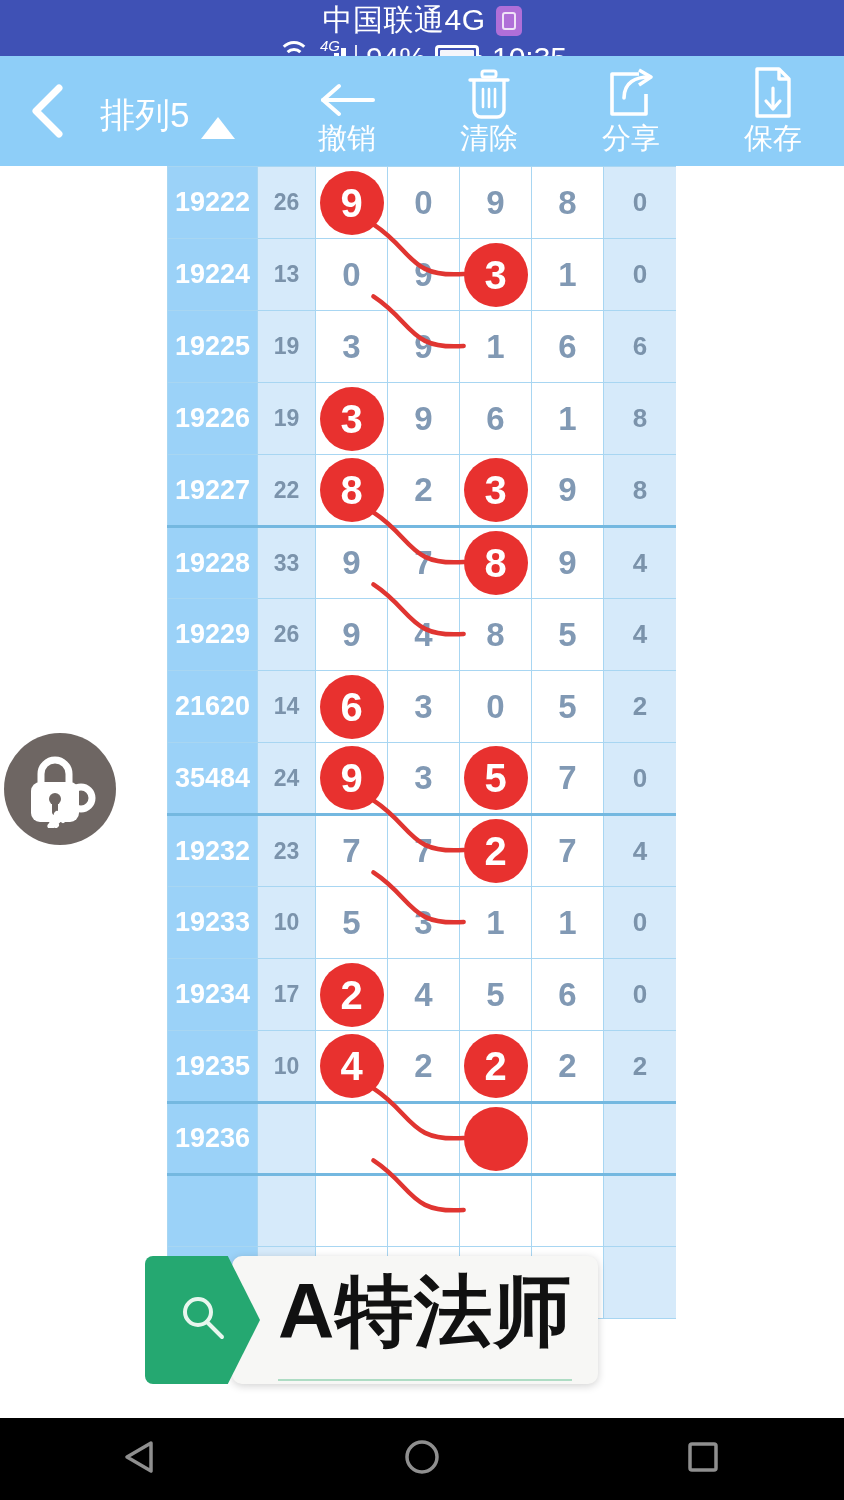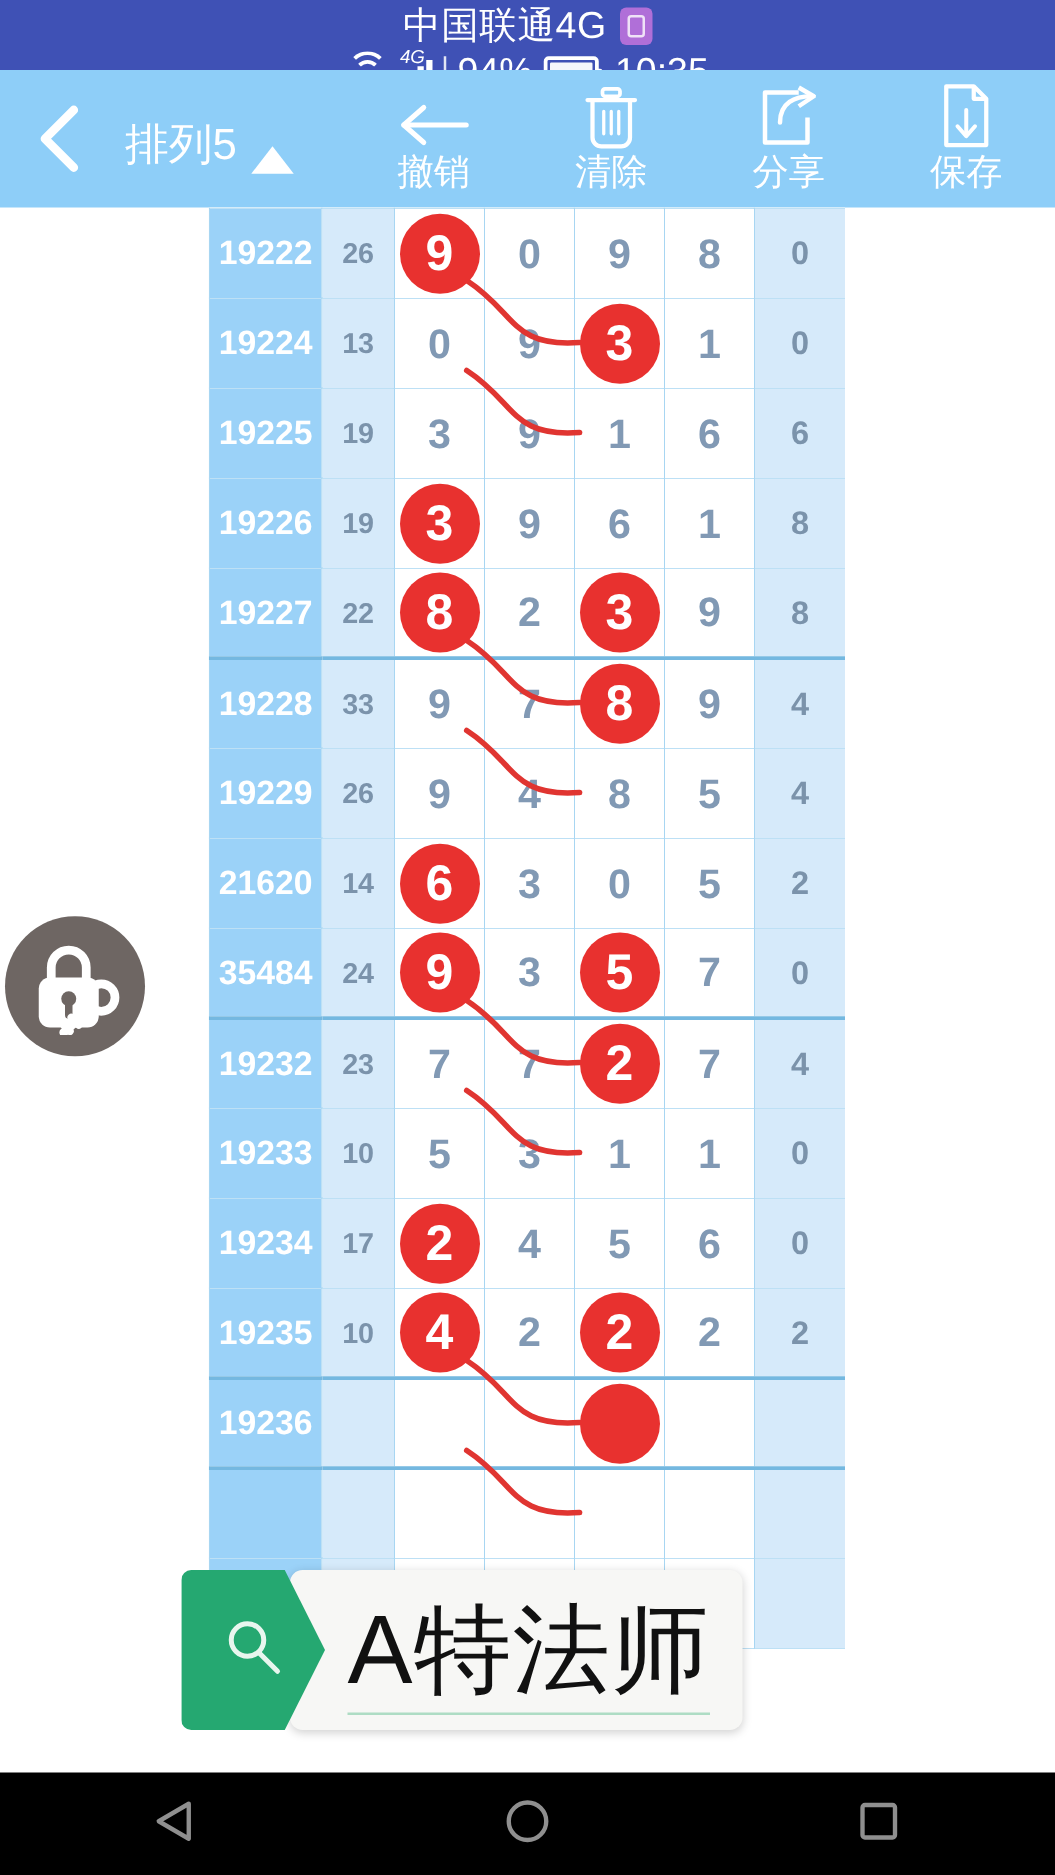--- a/index.html
+++ b/index.html
@@ -119,21 +119,21 @@
   .wm { position:absolute; left:145px; top:1256px; height:128px; display:flex;
         align-items:stretch; z-index:6; }
   .wm-badge { width:115px; background:#25a871; position:relative;
               border-radius:8px 0 0 8px;
               clip-path: polygon(0 0, 72% 0, 100% 50%, 72% 100%, 0 100%);
               display:flex; align-items:center; justify-content:center; }
   .wm-card { margin-left:-28px; background:#f7f7f5; border-radius:10px;
              padding:4px 26px 0 46px; display:flex; align-items:center;
              box-shadow:0 2px 8px rgba(0,0,0,.18); }
   .wm-text { font-size:78px; line-height:94px; color:#111; letter-spacing:1px;
-             border-bottom:2px solid #aedcc4; padding-bottom:4px; }
+             border-bottom:2px solid #aedcc4; padding-bottom:21px;font-weight:bold; }
 
   
   .navbar { position:absolute; left:0; top:1418px; width:844px; height:82px;
             background:#000; display:flex; align-items:center; }
   .navbar .slot { flex:1; display:flex; align-items:center; justify-content:center; }
 </style>
 </head>
 <body>
 
 <div id="screen">

